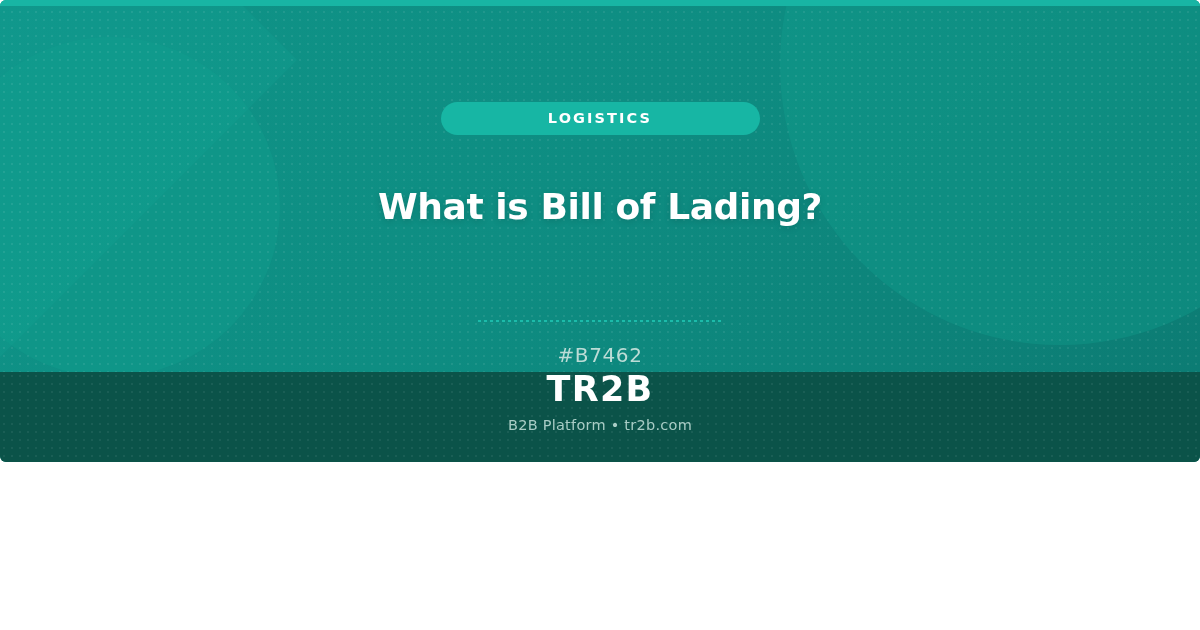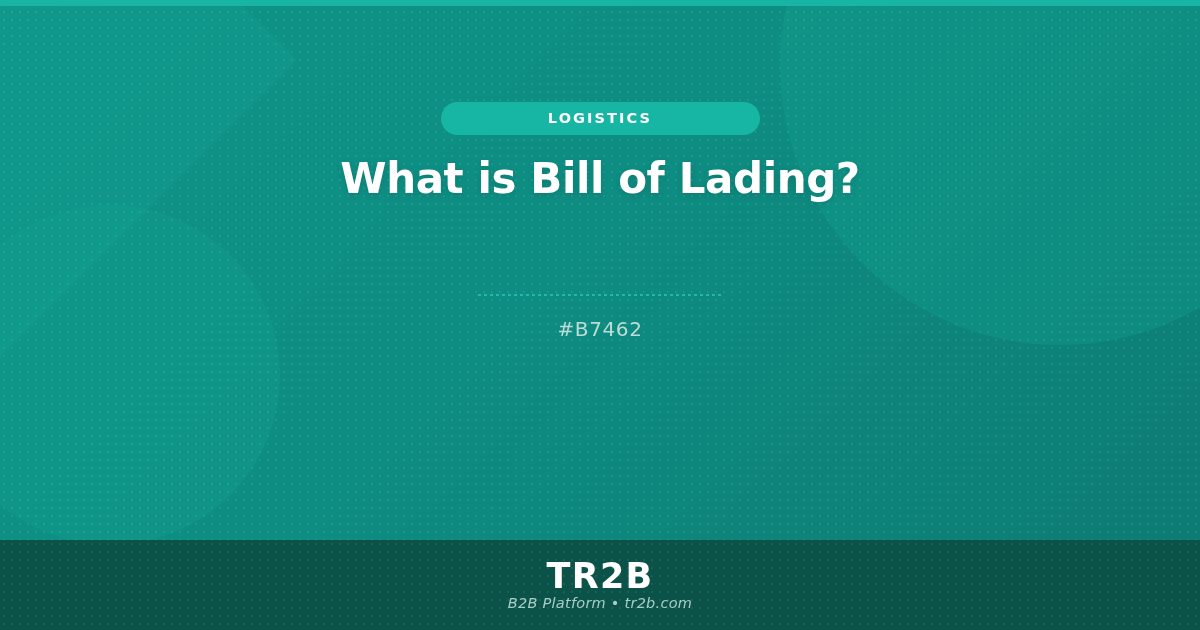--- a/index.html
+++ b/index.html
@@ -7,23 +7,24 @@
   html, body {
     width:1200px;
     height:630px;
     overflow:hidden;
     font-family:"DejaVu Sans", sans-serif;
   }
 
   .og-card {
     position:relative;
     width:1200px;
-    height:630px;
+    height:462px;
     background:linear-gradient(135deg, #0f9488 0%, #0e8d82 45%, #0c7a72 100%);
     overflow:hidden;
+    border-radius:6px;
   }
 
   
   .bg-shapes {
     position:absolute;
     inset:0;
     pointer-events:none;
   }
   .blob {
     position:absolute;
@@ -90,25 +91,25 @@
     background:#17b6a4;
     color:#ffffff;
     font-size:14.5px;
     font-weight:bold;
     letter-spacing:2.1px;
     text-transform:uppercase;
     line-height:1;
   }
 
   .headline {
-    margin-top:20px;
+    margin-top:52px;
     width:760px;
     text-align:center;
     color:#ffffff;
-    font-size:42px;
+    font-size:36px;
     font-weight:bold;
     line-height:1.13;
     letter-spacing:-0.4px;
     text-shadow:0 2px 7px rgba(0,0,0,.13);
   }
   .headline .line { display:block; }
 
   .divider {
     margin-top:92px;
     width:244px;
@@ -130,42 +131,40 @@
   
   .footer {
     position:absolute;
     left:0; right:0; bottom:0;
     height:90px;
     background:#0b5349;
     z-index:5;
     display:flex;
     flex-direction:column;
     align-items:center;
-    justify-content:center;
   }
   .footer .dot-layer { opacity:.85; }
 
   .brand-logo {
     position:relative;
     color:#ffffff;
     font-size:35px;
     font-weight:bold;
     letter-spacing:1.3px;
     line-height:1;
     z-index:2;
   }
   .brand-tagline {
     position:relative;
-    margin-top:2px;
+    margin-top:11px;
     color:#a9cdc6;
     font-size:14.5px;
     letter-spacing:.25px;
     line-height:1;
     z-index:2;
-    font-style:italic;
   }
 </style>
 </head>
 <body>
 
 <div class="og-card">
 
   <div class="bg-shapes">
     <div class="diag-corner"></div>
     <div class="blob blob-right"></div>

